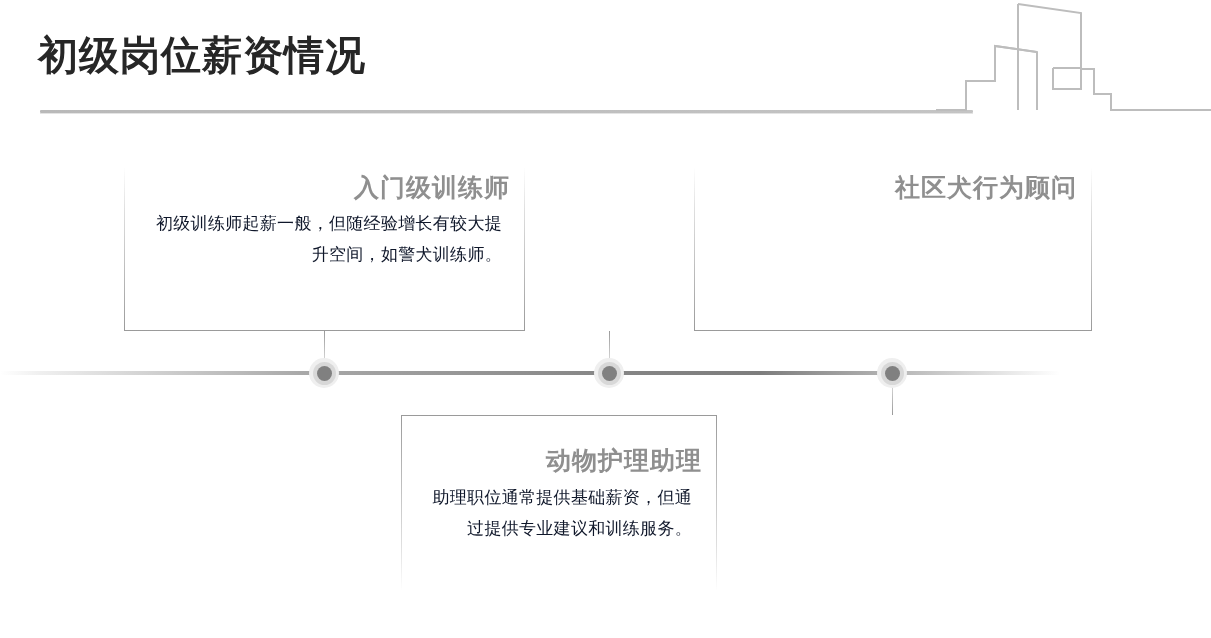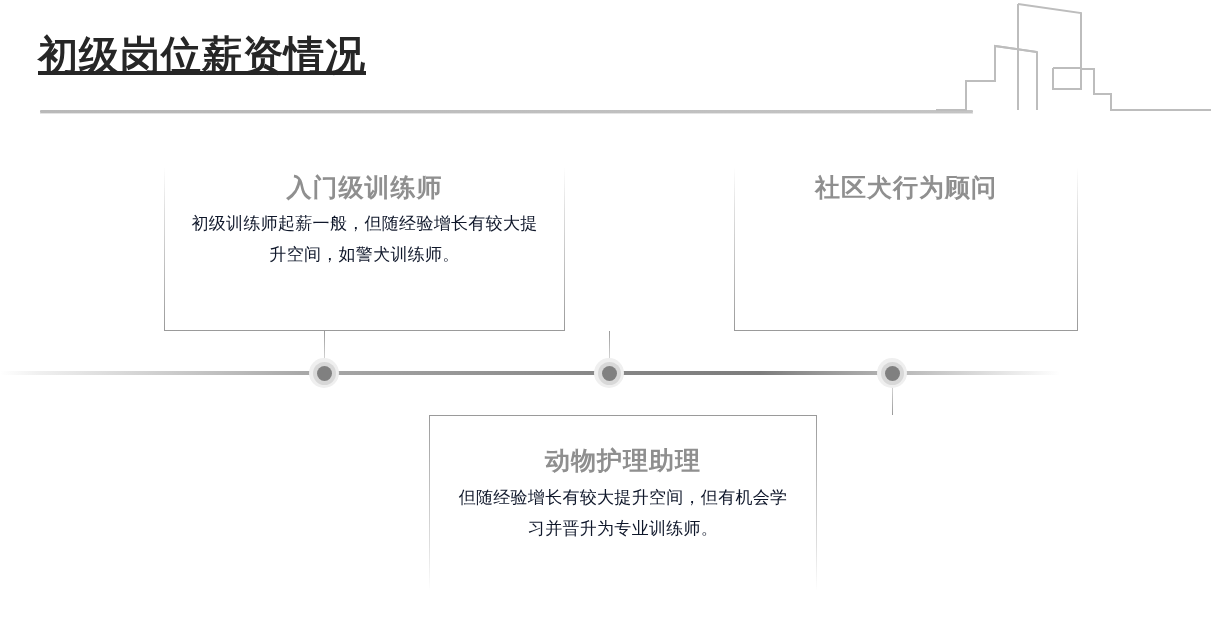--- a/index.html
+++ b/index.html
@@ -25,21 +25,20 @@
   .page-title {
     position: absolute;
     left: 38px;
     top: 33px;
     font-size: 40px;
     font-weight: bold;
     color: #262626;
     letter-spacing: 1px;
     line-height: 1.1;
     white-space: nowrap;
-    text-decoration: underline;
   }
   .title-rule {
     position: absolute;
     left: 40px;
     top: 110px;
     width: 933px;
     height: 3px;
     background: linear-gradient(to right, #b9b9b9 0%, #bfbfbf 55%, #c4c4c4 100%);
     border-radius: 1px;
   }
@@ -114,23 +113,22 @@
   }
   .connector.up {
     background: linear-gradient(to top, #9a9a9a 0%, #c9c9c9 55%, #eeeeee 100%);
   }
 
   
   .card {
     position: absolute;
     box-sizing: border-box;
     background: #ffffff;
-    text-align: center;
+    text-align: right;
     padding: 0 14px;
-    margin-left: 40px;
   }
   .card-top {
     border-left: 1px solid;
     border-right: 1px solid;
     border-bottom: 1px solid #8d8d8d;
     border-top: none;
     border-image: linear-gradient(to bottom, #ffffff 0%, #e0e0e0 25%, #9a9a9a 100%) 1;
   }
   .card-bottom {
     border-left: 1px solid;
@@ -154,27 +152,27 @@
   }
 
   
   #card-entry-trainer {
     left: 124px; top: 168px; width: 401px; height: 163px;
   }
   #card-entry-trainer .card-title { margin-top: 6px; }
   #card-entry-trainer .card-body { margin-top: 6px; padding: 0 8px; }
 
   #card-behavior-consultant {
-    left: 694px; top: 168px; width: 344px; height: 163px;
+    left: 694px; top: 168px; width: 398px; height: 163px;
   }
   #card-behavior-consultant .card-title { margin-top: 6px; }
   #card-behavior-consultant .card-body { margin-top: 6px; padding: 0 6px; }
 
   #card-care-assistant {
-    left: 389px; top: 415px; width: 388px; height: 175px;
+    left: 401px; top: 415px; width: 316px; height: 175px;
   }
   #card-care-assistant .card-title { margin-top: 31px; }
   #card-care-assistant .card-body { margin-top: 7px; padding: 0 10px; }
 </style>
 </head>
 <body>
 
 <div id="slide">
 
   <div class="page-title">初级岗位薪资情况</div>
@@ -221,16 +219,16 @@
     <div class="card-title">入门级训练师</div>
     <div class="card-body">初级训练师起薪一般，但随经验增长有较大提升空间，如警犬训练师。</div>
   </div>
 
   <div class="card card-top" id="card-behavior-consultant">
     <div class="card-title">社区犬行为顾问</div>
   </div>
 
   <div class="card card-bottom" id="card-care-assistant">
     <div class="card-title">动物护理助理</div>
-    <div class="card-body">但随经验增长有较大提升空间，但有机会学习并晋升为专业训练师。</div>
+    <div class="card-body">助理职位通常提供基础薪资，但通过提供专业建议和训练服务。</div>
   </div>
 
 </div>
 
 </body></html>

